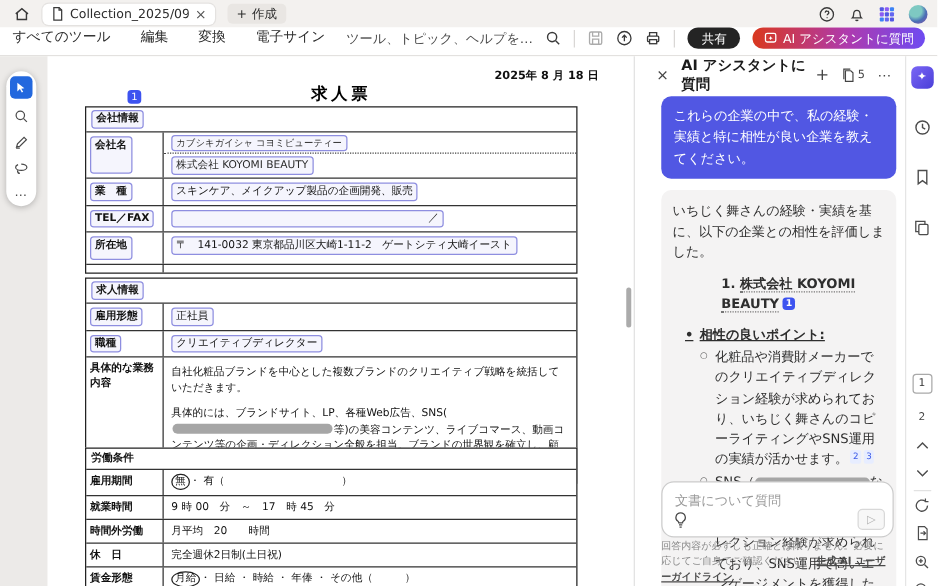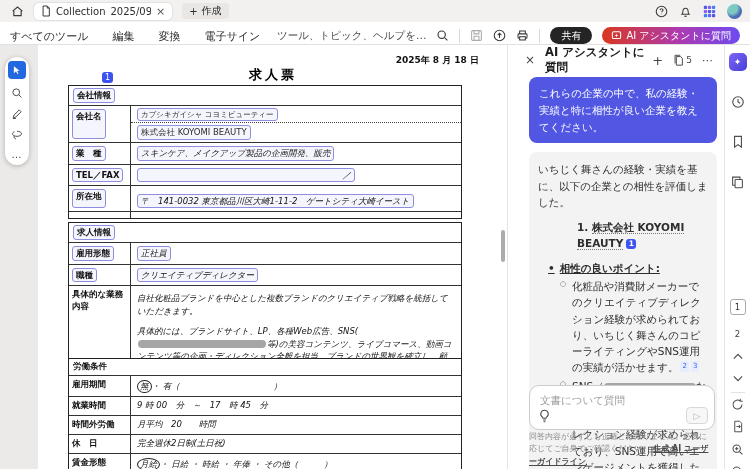--- a/index.html
+++ b/index.html
@@ -10,21 +10,21 @@
   .titlebar { position:absolute; top:0; left:0; right:0; height:22px; background:#F3F1EF; display:flex; align-items:center; padding:0 8px; }
   .home-btn { width:18px; height:18px; display:flex; align-items:center; justify-content:center; margin-right:8px; }
   .tab { background:#FFFFFF; border-radius:5px; height:17px; display:flex; align-items:center; padding:0 7px; gap:5px; box-shadow:0 0 0 1px rgba(0,0,0,0.06); }
   .tab-title { font-size:10px; color:#2c2c2c; max-width:95px; white-space:nowrap; overflow:hidden; }
   .tab-close { font-size:11px; color:#555; line-height:1; cursor:default; }
   .new-tab { margin-left:10px; background:#E9E6E3; border-radius:4px; height:16px; display:flex; align-items:center; padding:0 7px; gap:4px; font-size:10px; color:#2c2c2c; }
   .tb-right { margin-left:auto; display:flex; align-items:center; gap:11px; }
   .avatar { width:15px; height:15px; border-radius:50%; background:radial-gradient(circle at 35% 30%, #7ec9c2 0 35%, #4a6fb5 60%, #8a4fa8 100%); }
 
   
-  .toolbar { position:absolute; top:22px; left:0; right:0; height:23px; background:#fff; border-bottom:1px solid #E3E1DF; display:flex; align-items:flex-end; padding:0 10px; }
+  .toolbar { position:absolute; top:22px; left:0; right:0; height:23px; background:#fff; border-bottom:1px solid #E3E1DF; display:flex; align-items:flex-start; padding:0 10px; }
   .menu-items { display:flex; gap:24px; font-size:11px; color:#2c2c2c; }
   .toolbar-right { margin-left:auto; display:flex; align-items:center; gap:10px; }
   .search-hint { font-size:10.5px; color:#4a4a4a; }
   .v-div { width:1px; height:14px; background:#D9D7D5; }
   .pill-share { background:#242424; color:#fff; border-radius:9px; height:17px; display:flex; align-items:center; padding:0 11px; font-size:10px; }
   .pill-ai { background:linear-gradient(90deg,#D9381E 0%,#AE3AAE 55%,#6E4BF1 100%); color:#fff; border-radius:9px; height:17px; display:flex; align-items:center; gap:4px; padding:0 9px; font-size:10px; }
 
   
   .doc-viewer { position:absolute; top:45px; left:0; width:507px; bottom:0; background:#ECEAE8; }
   .page { position:absolute; left:38px; top:0; width:469px; height:424px; background:#fff; }
@@ -39,21 +39,21 @@
 
   
   .doc-date { position:absolute; top:9px; right:28px; font-size:9px; font-weight:bold; color:#111; }
   .doc-title { position:absolute; top:21px; left:30px; width:410px; text-align:center; font-size:13px; font-weight:bold; letter-spacing:3px; color:#000; }
   .cite-badge-doc { position:absolute; top:27px; left:64px; width:11px; height:11px; background:#3D53F0; border-radius:3px; color:#fff; font-size:8px; text-align:center; line-height:11px; }
 
   .doc-table { position:absolute; left:30px; width:394px; border:1.5px solid #222; background:#fff; }
   .t-head { padding:2px 4px; font-size:8.5px; font-weight:bold; color:#111; }
   .t-row { display:flex; border-top:1px solid #333; }
   .t-label { width:62px; padding:3px 3px; border-right:1px solid #333; font-size:8.5px; font-weight:bold; color:#111; display:flex; }
-  .t-value { flex:1; padding:3px 6px; font-size:8.5px; color:#111; display:flex; align-items:flex-end;font-style:italic; }
+  .t-value { flex:1; padding:3px 6px; font-size:8.5px; color:#111; display:flex; align-items:flex-start; }
   .fbox { border:1px solid #8E8EE0; background:rgba(232,232,250,0.45); border-radius:3px; padding:0 3px; display:inline-block; line-height:1.5; }
   .name-cell { flex:1; display:flex; flex-direction:column; }
   .name-kana { padding:2px 6px 1px; border-bottom:1px dotted #444; font-size:7.5px; }
   .name-main { padding:2px 6px 2px; font-size:8.5px; }
   .redact { display:inline-block; width:128px; height:8px; background:#A6A6A6; border-radius:5px; vertical-align:middle; margin:0 1px; }
   .circled { border:1px solid #222; border-radius:50%; padding:0 2px; display:inline-block; line-height:1.3; }
   .duties p { font-size:8.5px; line-height:1.5; margin-bottom:7px; color:#111; }
 
   
   .ai-panel { position:absolute; top:45px; left:507px; width:217px; bottom:0; background:#fff; border-left:1px solid #E3E3E3; }

